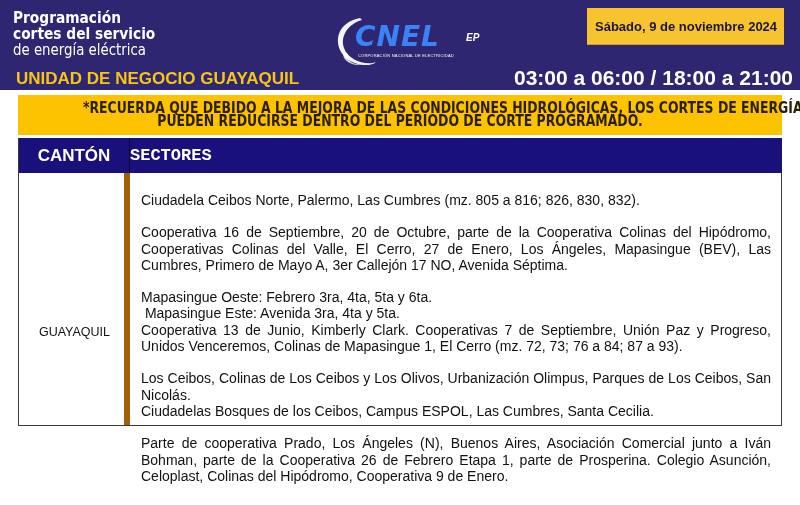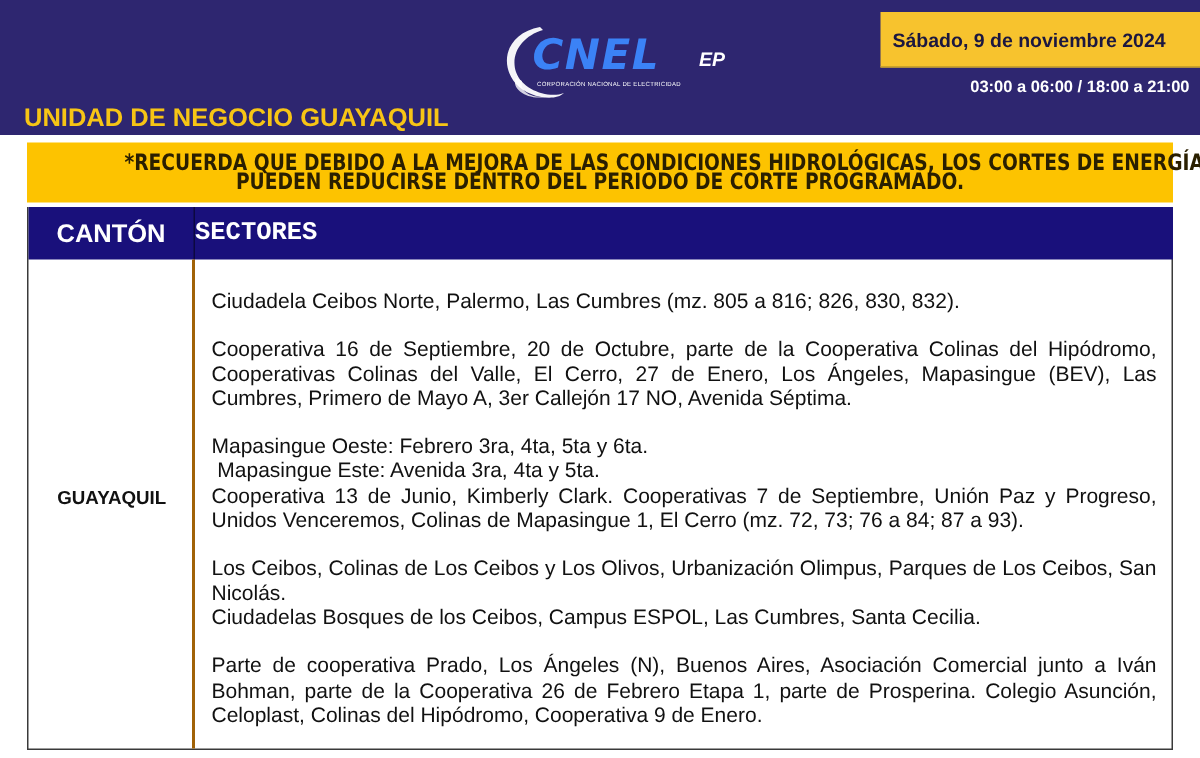--- a/index.html
+++ b/index.html
@@ -17,77 +17,81 @@
       position: absolute; left: 16px; top: 69px; color: #f7c515;
       font-weight: bold; font-size: 17px; white-space: nowrap;
       font-family: "Liberation Sans", sans-serif;
     }
 
     .logo { position: absolute; left: 330px; top: 12px; width: 160px; height: 60px; }
     .logo-text {
       position: absolute; left: 25px; top: 8px; color: #3b82f6; font-style: italic;
       font-weight: bold; font-size: 28px; letter-spacing: 1px; font-family: "DejaVu Sans", sans-serif;
     }
-    .logo-ep { position: absolute; left: 136px; top: 20px; color: #fff; font-weight: bold; font-style: italic; font-size: 13px; }
+    .logo-ep { position: absolute; left: 136px; top: 20px; color: #fff; font-weight: bold; font-style: italic; font-size: 10px; }
     .logo-sub { position: absolute; left: 28px; top: 41px; color: #fff; font-size: 4px; letter-spacing: 0.2px; white-space: nowrap; }
 
     .date-box {
-      position: absolute; left: 587px; top: 8px; width: 213px; height: 37px;
+      position: absolute; left: 587px; top: 8px; width: 197px; height: 37px;
       background: #f7c32e; border-bottom: 1px solid #c9a12a;
     }
     .date-text {
       position: absolute; left: 8px; top: 11px; color: #1b1740; font-weight: bold;
       font-size: 13px; white-space: nowrap;
     }
     .time-text {
-      position: absolute; right: 7px; top: 52px; color: #fff; font-weight: bold;
-      font-size: 11px; white-space: nowrap;
+      position: absolute; right: 7px; top: 66px; color: #fff; font-weight: bold;
+      font-size: 21px; white-space: nowrap;
     }
 
     .notice {
       position: absolute; left: 18px; top: 95px; width: 764px; height: 40px;
       background: #fdc300;
       text-align: center; color: #2a1f00; font-weight: bold; font-size: 15px;
       line-height: 13px; padding-top: 7px;
       font-family: "DejaVu Sans", sans-serif;
     }
     .notice span { display: block; transform: scaleX(0.83); white-space: nowrap; }
 
     .table {
-      position: absolute; left: 18px; top: 138px; width: 764px; height: 362px;
+      position: absolute; left: 18px; top: 138px; width: 764px; height: 288px;
       border: 1px solid #3a3a3a; border-top: none; padding-left: 26px;
     }
     .thead {
       position: absolute; left: 0; top: 0; width: 763px; height: 35px;
       background: #19107b; color: #fff; font-weight: bold; font-size: 17px;
     }
     .th-canton { position: absolute; left: 0; width: 111px; top: 0; height: 35px; line-height: 35px; text-align: center; border-right: 1px solid #0c0840; }
     .th-sectores { position: absolute; left: 111px; right: 12px; top: 0; height: 35px; line-height: 35px; text-align: left; font-family: Liberation Mono, monospace; }
 
     .col-canton {
       position: absolute; left: 0; top: 35px; width: 111px; bottom: 0;
-      border-right: 2px solid #a16207;
-      font-weight: bold;
+      border-right: 6px solid #a16207;
     }
     .canton-name {
       position: absolute; left: 0; width: 111px; top: 152px; text-align: center;
       font-size: 12.5px; color: #111;
     }
     .col-sectores {
       position: absolute; left: 111px; right: 0; top: 35px; bottom: 0;
       padding: 19px 10px 0 11px; color: #111; font-size: 14px; line-height: 16.3px;
     }
     .para { text-align: justify; }
     .para p { margin: 0; }
     .gap { height: 16px; }
   </style>
 </head>
 <body>
 
 <div class="header">
+  <div class="title-block">
+    <div class="title-l1">Programación</div>
+    <div class="title-l2">cortes del servicio</div>
+    <div class="title-l3">de energía eléctrica</div>
+  </div>
   <div class="unit-label">UNIDAD DE NEGOCIO GUAYAQUIL</div>
 
   <div class="logo">
     <svg width="160" height="60" viewBox="0 0 160 60" style="position:absolute;left:0;top:0;">
       <path d="M30 6 C8 10, 2 30, 14 44 C22 53, 40 56, 46 50 C36 54, 18 48, 14 36 C10 24, 18 12, 32 8 Z" fill="#ffffff" opacity="0.95"></path>
       <path d="M14 40 C10 48, 24 56, 36 52 C26 54, 16 50, 18 42 Z" fill="#ffffff" opacity="0.8"></path>
     </svg>
     <div class="logo-text">CNEL</div>
     <div class="logo-ep">EP</div>
     <div class="logo-sub">CORPORACIÓN NACIONAL DE ELECTRICIDAD</div>

